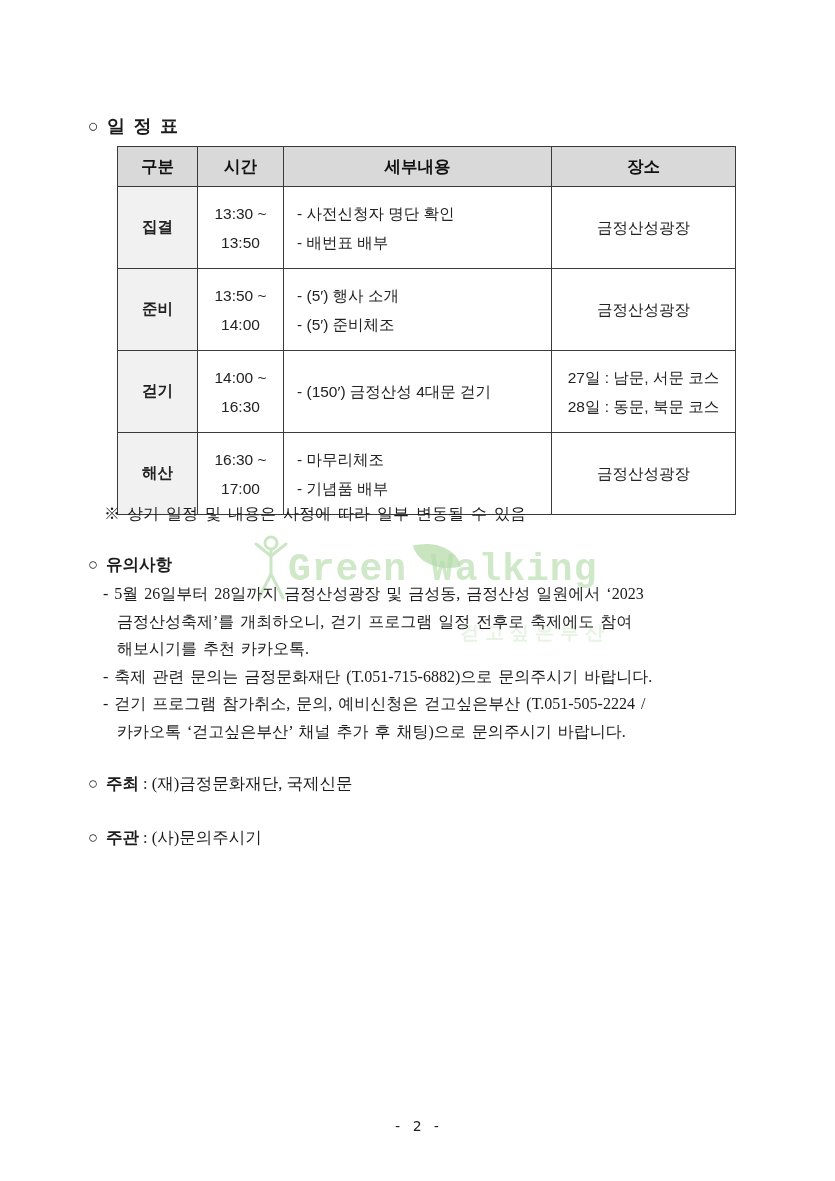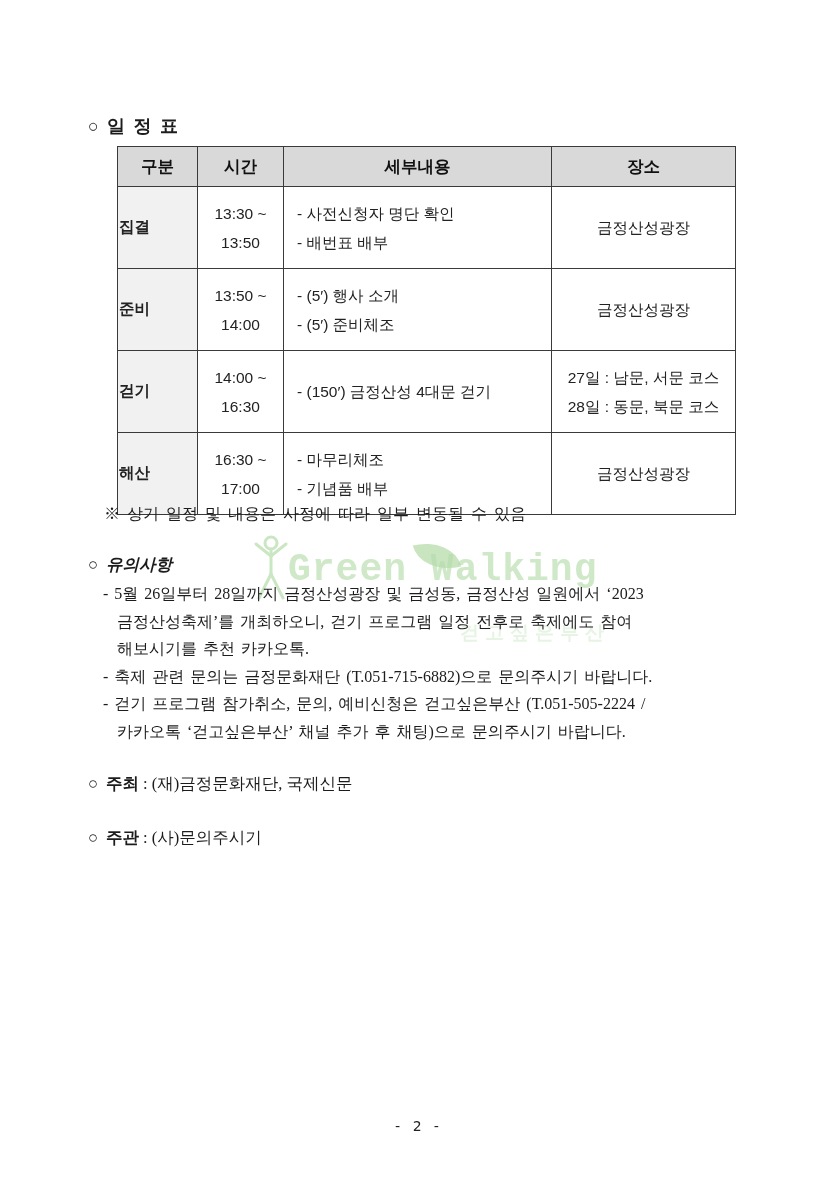--- a/index.html
+++ b/index.html
@@ -35,29 +35,29 @@
     left:117px; top:146px; width:618px; border-collapse:collapse; table-layout:fixed;
     font-family:Liberation Sans, sans-serif;
     padding-left:24px;
   }
   table.schedule th, table.schedule td { border:1.5px solid var(--border-color,#3a3a3a); }
   table.schedule th {
     height:37px; background:var(--header-bg,#d9d9d9);
     font-size:16.5px; font-weight:bold; text-align:center; color:#111;
   }
   table.schedule td { height:79px; vertical-align:middle; font-size:15.5px; color:#222; }
-  td.cat { background:var(--category-bg,#f1f1f1); text-align:left; font-weight:bold; font-size:16.5px; color:#111; }
+  td.cat { background:var(--category-bg,#f1f1f1); text-align:center; font-weight:bold; font-size:16.5px; color:#111; }
   td.time { text-align:center; }
   td.time div, td.loc div { line-height:29px; }
   td.det { padding-left:13px; }
   td.det div { line-height:29px; }
   td.loc { text-align:center; }
   
   .note { left:104px; top:504px; font-size:16px; word-spacing:3px; }
-  .notices-title { left:88px; top:554px; font-size:16.5px; font-weight:bold;font-style:italic; }
+  .notices-title { left:88px; top:554px; font-size:16.5px; font-weight:bold; }
   .notices-title .label { margin-left:8px; }
   .notices { left:103px; top:580px; width:632px; font-size:16px; line-height:27.5px; word-spacing:2px; }
   .notices .cont { padding-left:14px; }
   .info-line { font-size:16.5px; }
   .info-line .label { font-weight:bold; margin-left:8px; }
   .info-line .value { margin-left:4px; }
   .host-line { left:88px; top:773px; }
   .org-line { left:88px; top:827px; }
   .footer {
     left:0; top:1118px; width:100%; text-align:center;

